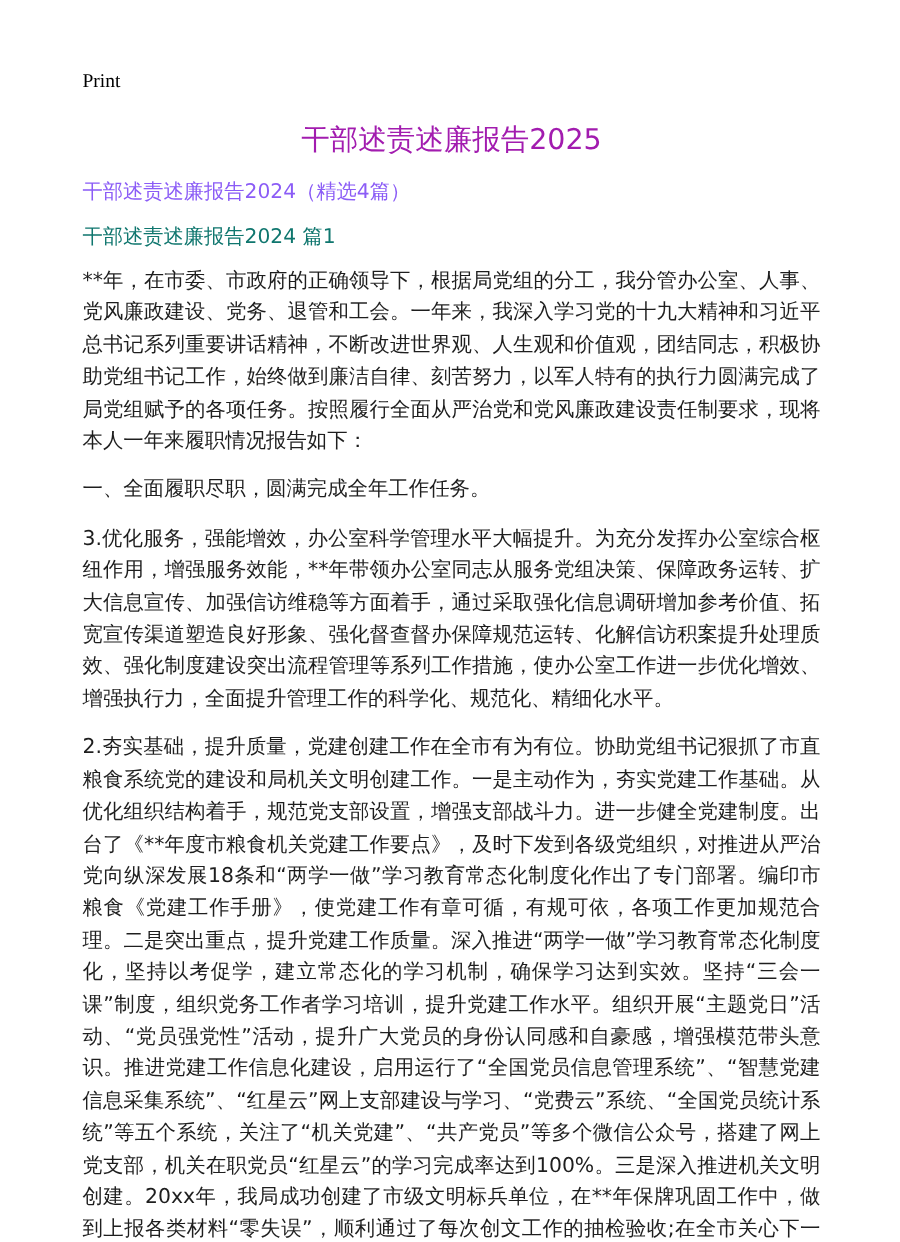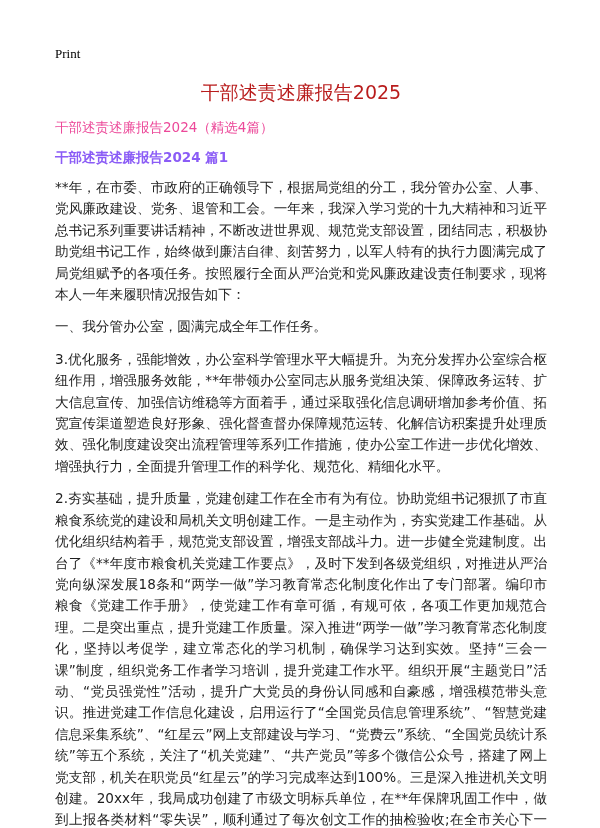--- a/index.html
+++ b/index.html
@@ -1,32 +1,32 @@
 <!DOCTYPE html>
 <html><head>
 <meta charset="utf-8">
 <style>
   html, body { margin: 0; padding: 0; background: #ffffff; }
   body { width: 600px; height: 828px; overflow: hidden; position: relative; color: #1a1a1a; }
   .page { position: absolute; left: 55px; top: 0; width: 492px; }
   .print { position: absolute; top: 46px; left: 0; font-family: "Liberation Serif", serif; font-size: 13px; color: #000000; }
-  .title { position: absolute; top: 80px; left: 0; width: 492px; text-align: center; font-family: "DejaVu Sans", sans-serif; font-size: 19px; color: #b91c1c; }
-  .subtitle { position: absolute; top: 119px; left: 0; font-family: "DejaVu Sans", sans-serif; font-size: 13.5px; color: #ec4899; }
-  .heading { position: absolute; top: 149px; left: 0; font-family: "DejaVu Sans", sans-serif; font-size: 13.5px; font-weight: bold; color: #8b5cf6; }
+  .title { position: absolute; top: 80px; left: 0; width: 492px; text-align: center; font-family: "DejaVu Sans", sans-serif; font-size: 19px; color: #a21caf; }
+  .subtitle { position: absolute; top: 119px; left: 0; font-family: "DejaVu Sans", sans-serif; font-size: 13.5px; color: #8b5cf6; }
+  .heading { position: absolute; top: 149px; left: 0; font-family: "DejaVu Sans", sans-serif; font-size: 13.5px; font-weight: normal; color: #0f766e; }
   .body { position: absolute; top: 177px; left: 0; width: 492px; font-family: "DejaVu Sans", sans-serif; font-size: 13.6px; line-height: 21.4px; color: #1e1e1e; }
   .body p { margin: 0 0 11px 0; text-align: justify; word-break: break-all; }
   .body p.tight { margin-bottom: 0; }
 </style>
 </head>
 <body>
 
 <div class="page">
   <div class="print">Print</div>
   <div class="title">干部述责述廉报告2025</div>
   <div class="subtitle">干部述责述廉报告2024（精选4篇）</div>
   <div class="heading">干部述责述廉报告2024 篇1</div>
   <div class="body">
-    <p>**年，在市委、市政府的正确领导下，根据局党组的分工，我分管办公室、人事、党风廉政建设、党务、退管和工会。一年来，我深入学习党的十九大精神和习近平总书记系列重要讲话精神，不断改进世界观、规范党支部设置，团结同志，积极协助党组书记工作，始终做到廉洁自律、刻苦努力，以军人特有的执行力圆满完成了局党组赋予的各项任务。按照履行全面从严治党和党风廉政建设责任制要求，现将本人一年来履职情况报告如下：</p>
-    <p>一、我分管办公室，圆满完成全年工作任务。</p>
+    <p>**年，在市委、市政府的正确领导下，根据局党组的分工，我分管办公室、人事、党风廉政建设、党务、退管和工会。一年来，我深入学习党的十九大精神和习近平总书记系列重要讲话精神，不断改进世界观、人生观和价值观，团结同志，积极协助党组书记工作，始终做到廉洁自律、刻苦努力，以军人特有的执行力圆满完成了局党组赋予的各项任务。按照履行全面从严治党和党风廉政建设责任制要求，现将本人一年来履职情况报告如下：</p>
+    <p>一、全面履职尽职，圆满完成全年工作任务。</p>
     <p>3.优化服务，强能增效，办公室科学管理水平大幅提升。为充分发挥办公室综合枢纽作用，增强服务效能，**年带领办公室同志从服务党组决策、保障政务运转、扩大信息宣传、加强信访维稳等方面着手，通过采取强化信息调研增加参考价值、拓宽宣传渠道塑造良好形象、强化督查督办保障规范运转、化解信访积案提升处理质效、强化制度建设突出流程管理等系列工作措施，使办公室工作进一步优化增效、增强执行力，全面提升管理工作的科学化、规范化、精细化水平。</p>
     <p class="tight">2.夯实基础，提升质量，党建创建工作在全市有为有位。协助党组书记狠抓了市直粮食系统党的建设和局机关文明创建工作。一是主动作为，夯实党建工作基础。从优化组织结构着手，规范党支部设置，增强支部战斗力。进一步健全党建制度。出台了《**年度市粮食机关党建工作要点》，及时下发到各级党组织，对推进从严治党向纵深发展18条和“两学一做”学习教育常态化制度化作出了专门部署。编印市粮食《党建工作手册》，使党建工作有章可循，有规可依，各项工作更加规范合理。二是突出重点，提升党建工作质量。深入推进“两学一做”学习教育常态化制度化，坚持以考促学，建立常态化的学习机制，确保学习达到实效。坚持“三会一课”制度，组织党务工作者学习培训，提升党建工作水平。组织开展“主题党日”活动、“党员强党性”活动，提升广大党员的身份认同感和自豪感，增强模范带头意识。推进党建工作信息化建设，启用运行了“全国党员信息管理系统”、“智慧党建信息采集系统”、“红星云”网上支部建设与学习、“党费云”系统、“全国党员统计系统”等五个系统，关注了“机关党建”、“共产党员”等多个微信公众号，搭建了网上党支部，机关在职党员“红星云”的学习完成率达到100%。三是深入推进机关文明创建。20xx年，我局成功创建了市级文明标兵单位，在**年保牌巩固工作中，做到上报各类材料“零失误”，顺利通过了每次创文工作的抽检验收;在全市关心下一代工作考核中，市粮食局荣获“全市关心下一代工作先进集体”称号(全市仅22家单位获此殊荣)。</p>
   </div>
 </div>
 
 </body></html>

